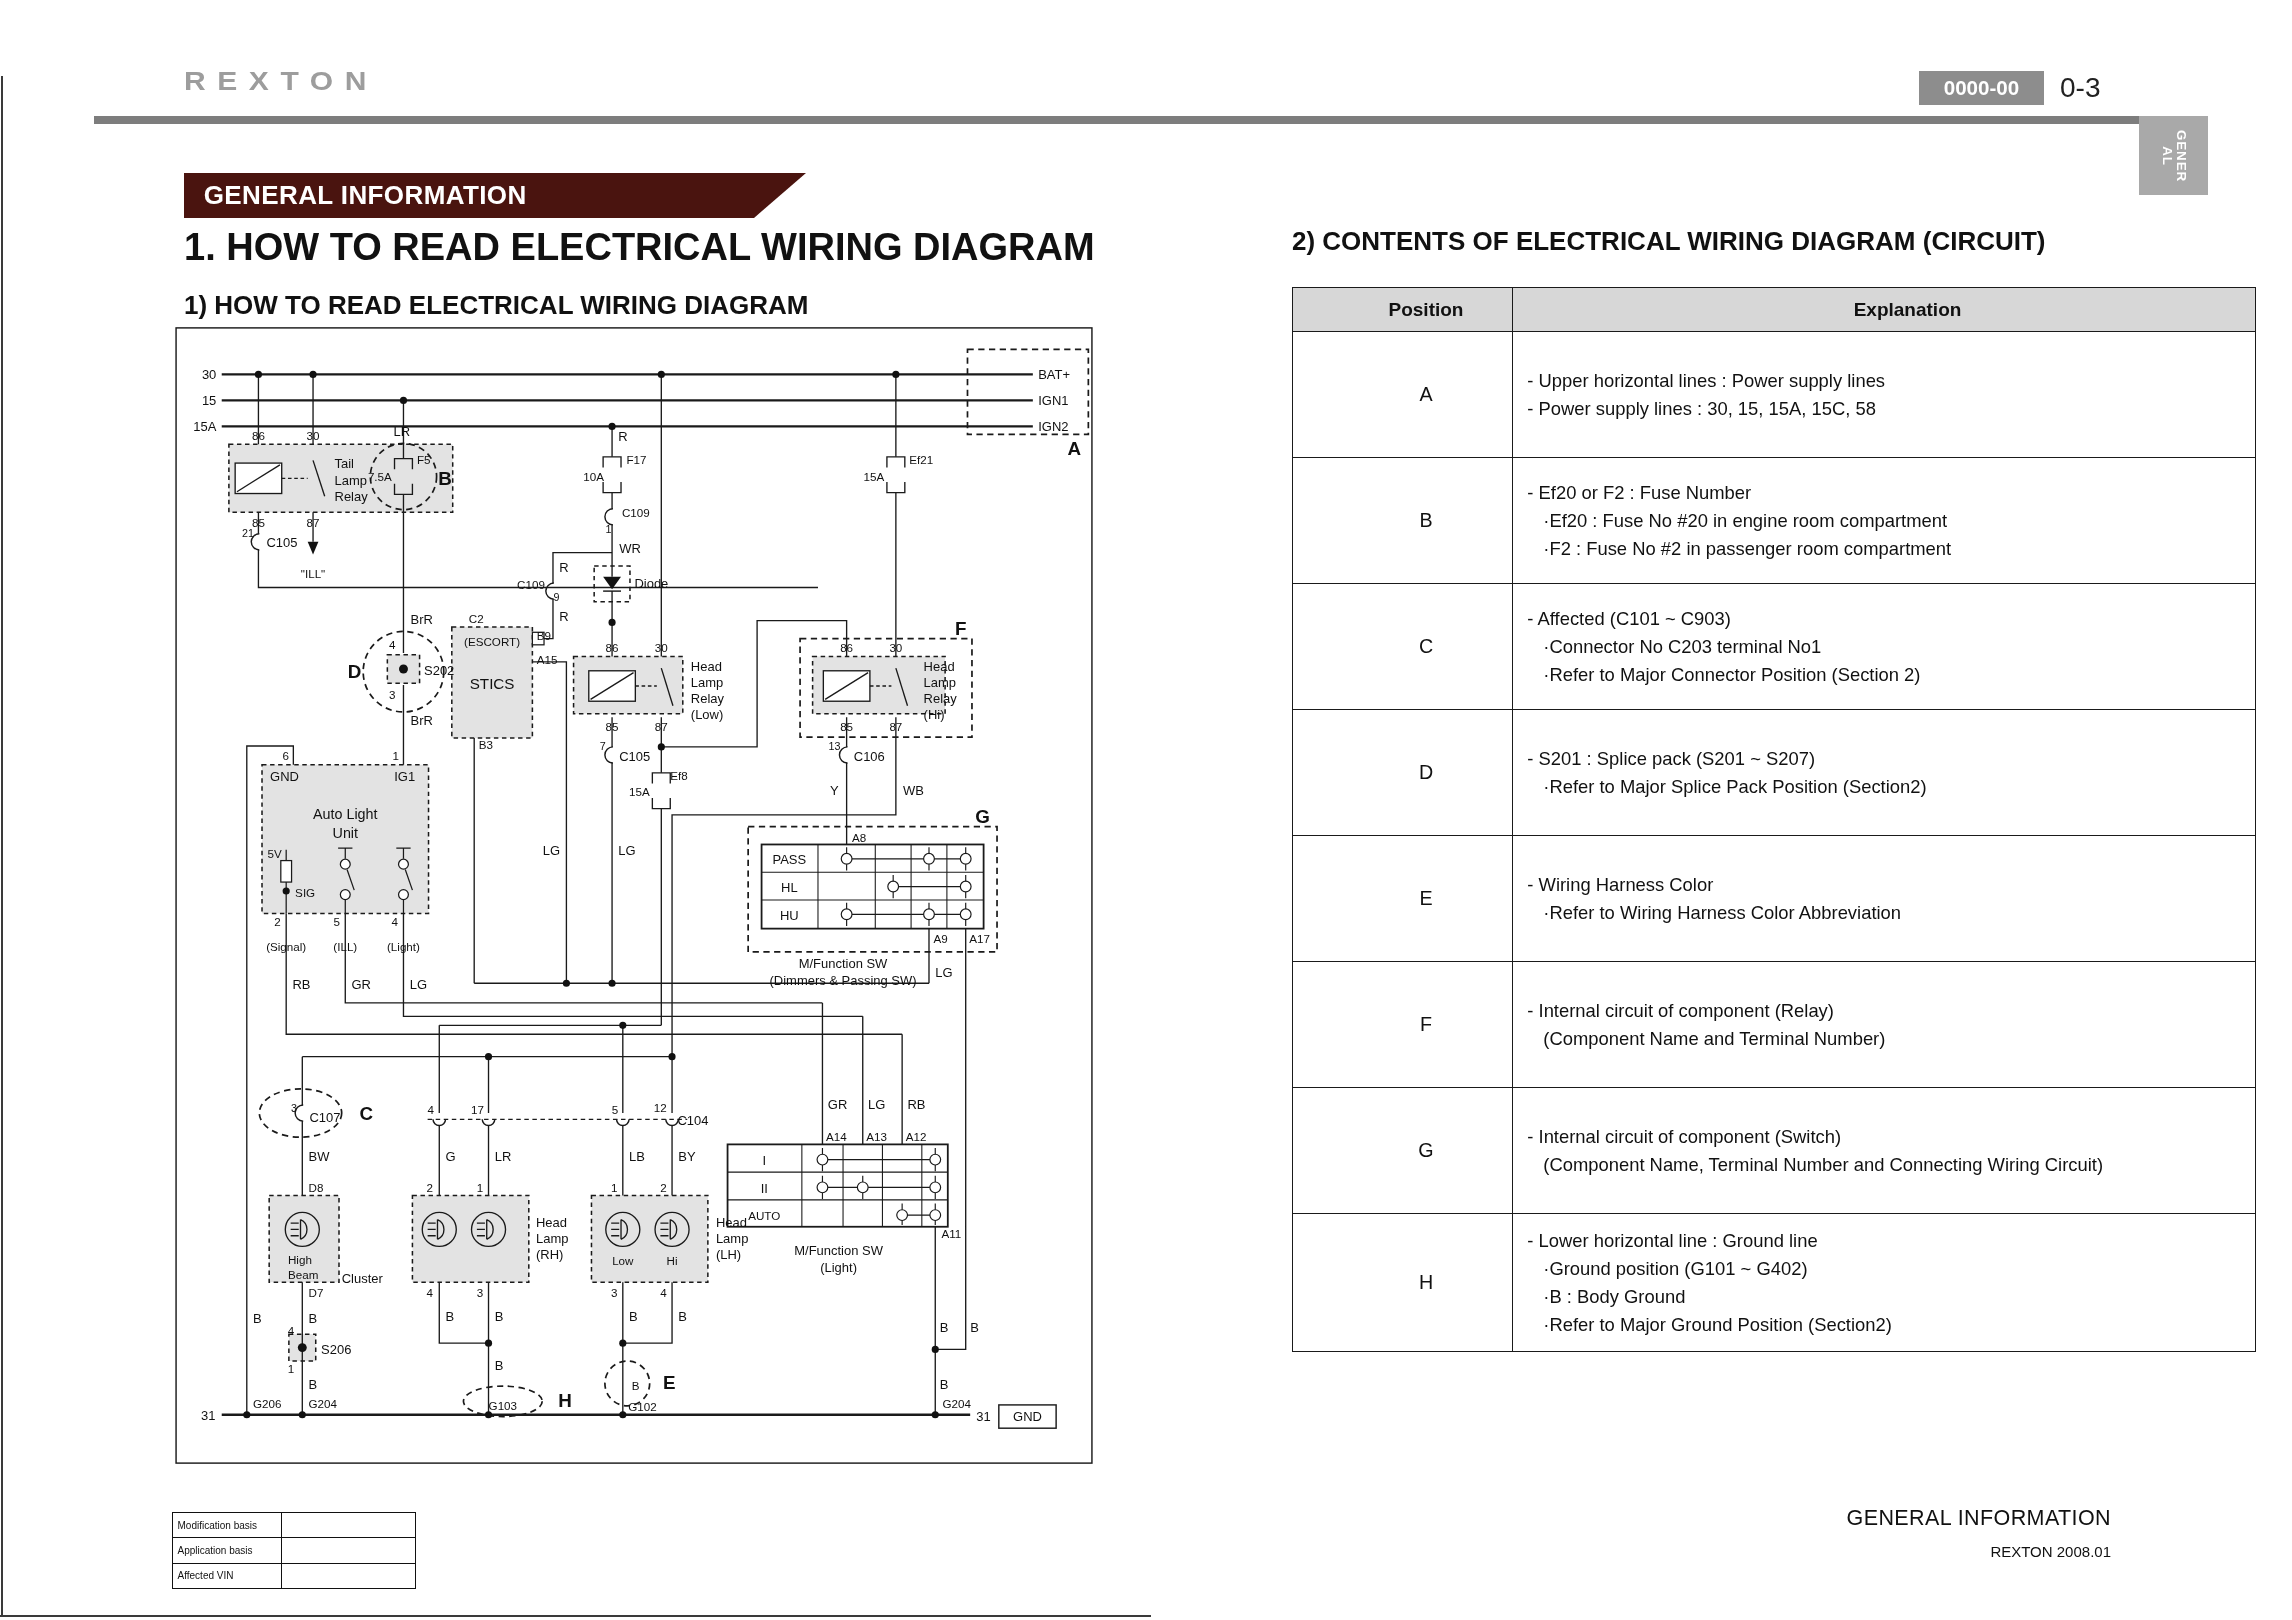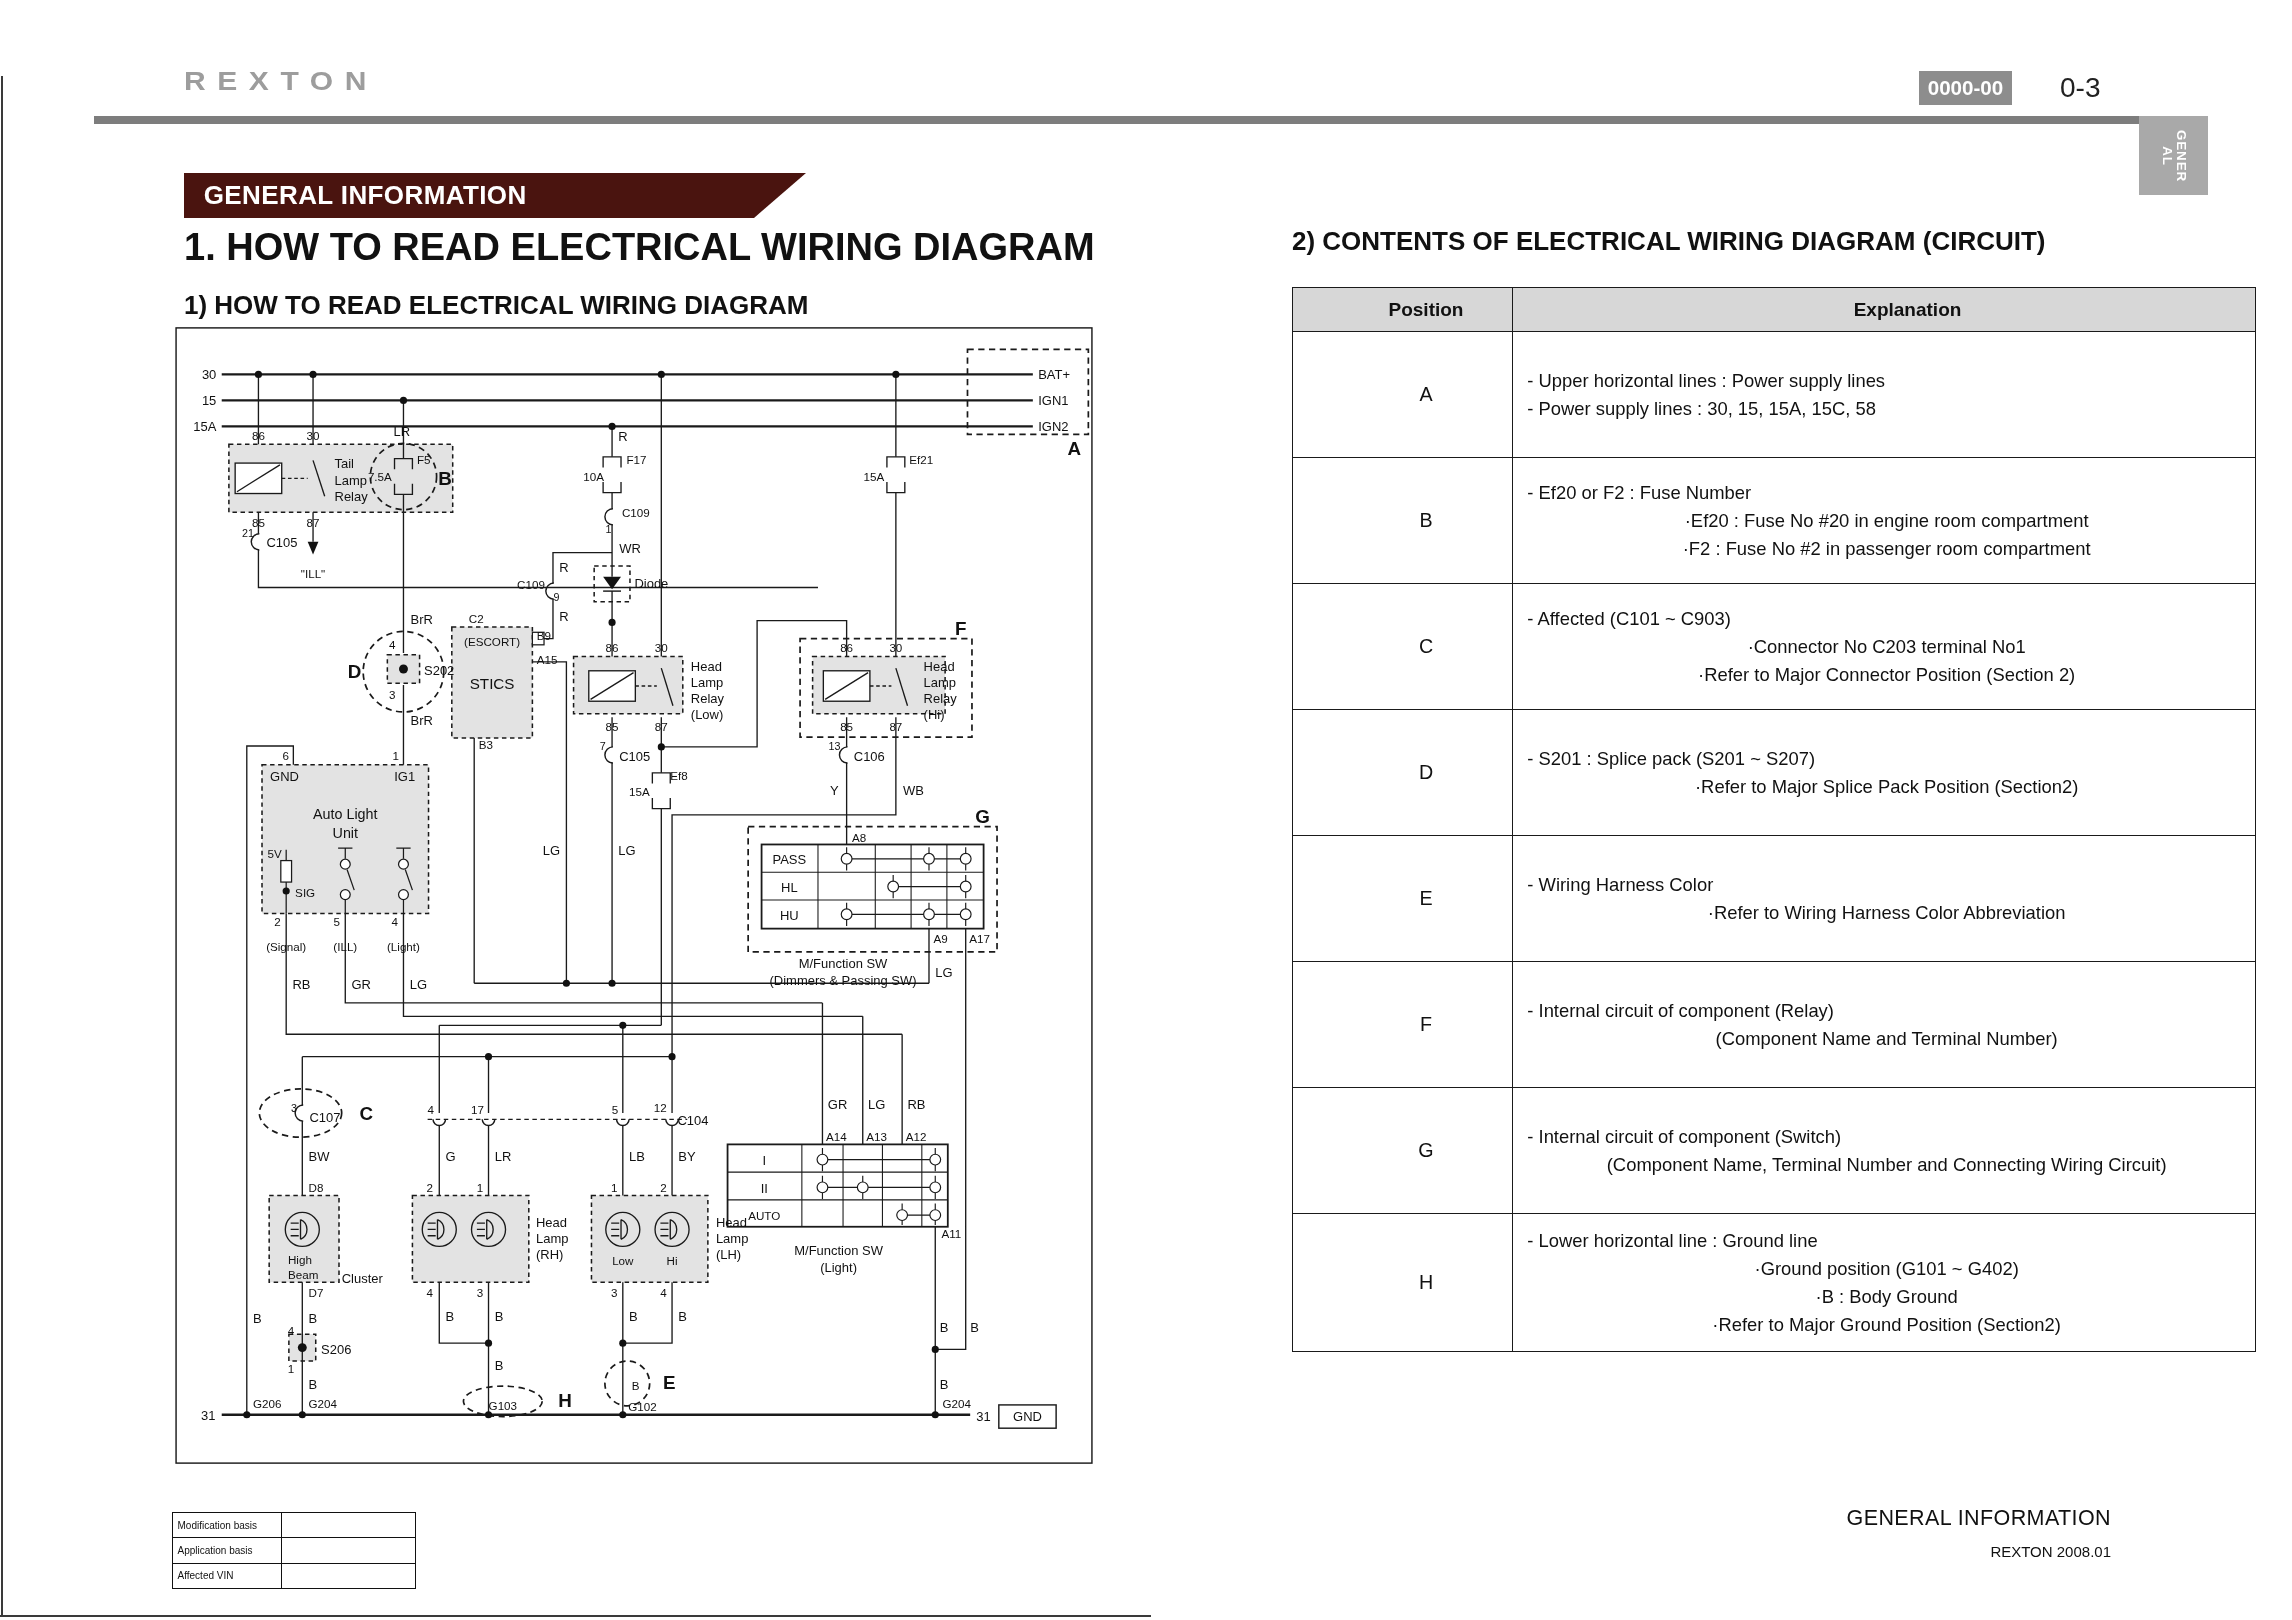--- a/index.html
+++ b/index.html
@@ -2,41 +2,41 @@
 <html style="font-size:14.3px"><head>
 <meta charset="utf-8">
 <style>
   html,body{margin:0;padding:0;background:#e8e8e8;}
   #page{position:relative;width:2293px;height:1620px;background:#ffffff;overflow:hidden;
         font-family:"Liberation Sans",sans-serif;color:#111;}
   .abs{position:absolute;}
   
   #logo{left:184px;top:64px;font-size:30px;font-weight:bold;color:#9d9d9d;letter-spacing:11.6px;transform:scaleY(.85);}
   #rule{left:94px;top:116px;width:2098px;height:8px;background:#7d7d7d;}
-  #badge{left:1919px;top:71px;width:93px;height:34px;background:#8d8d8d;color:#fff;
+  #badge{left:1919px;top:71px;width:125px;height:34px;background:#8d8d8d;color:#fff;
          font-weight:bold;font-size:20.6px;text-align:center;line-height:34px;}
   #pagenum{left:2060px;top:72px;font-size:28px;color:#222;}
   #sidetab{left:2139px;top:116px;width:69px;height:79px;background:#a9a9a9;}
   #sidetab .rot{position:absolute;left:50%;top:50%;width:59px;transform:translate(-50%,-50%) rotate(90deg);
          color:#fff;font-weight:bold;font-size:13.4px;line-height:14.3px;letter-spacing:0.9px;
          word-break:break-all;text-align:center;}
   
   #banner{left:184px;top:173px;width:622px;height:45px;background:#4a140f;
           clip-path:polygon(0 0,100% 0,calc(100% - 52px) 100%,0 100%);}
   #banner span{display:block;padding-left:19.7px;line-height:45px;color:#fff;font-weight:bold;font-size:26px;letter-spacing:0.4px;}
   #h-main{left:184px;top:226px;font-size:38px;font-weight:bold;}
   #h-sub{left:184px;top:290px;font-size:26px;font-weight:bold;}
   #h-right{left:1292px;top:226px;font-size:26px;font-weight:bold;}
   
   #exp{left:1292px;top:287px;width:964px;border-collapse:collapse;font-size:18.4px;}
   #exp th,#exp td{border:1.8px solid #1a1a1a;vertical-align:middle;padding-left:48px;}
   #exp th{background:#d7d7d7;font-size:19px;height:41px;}
   #exp td.pos{width:170px;text-align:center;font-size:19.7px;}
   #exp td.exp{padding:12.5px 9px 12.5px 14.3px;height:100px;line-height:28px;}
-  #exp .sub{text-align:center;}
+  #exp .sub{margin-left:16px;}
   
   #diag{left:175px;top:327px;}
   
   #ftab{left:172px;top:1512px;border-collapse:collapse;font-size:10px;}
   #ftab td{border:1.4px solid #111;height:22.4px;}
   #ftab td.lbl{width:102px;padding-left:4.5px;}
   #ftab td.val{width:131px;}
   #f-right{right:182px;top:1506px;text-align:right;}
   #f-right .l1{font-size:21.5px;letter-spacing:0.4px;}
   #f-right .l2{font-size:15px;margin-top:12px;}

